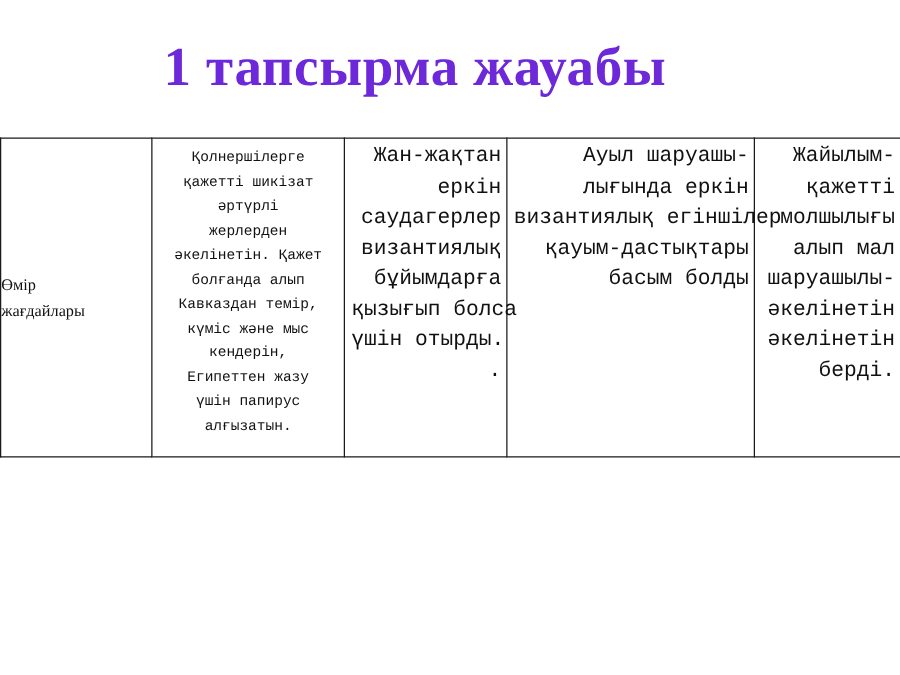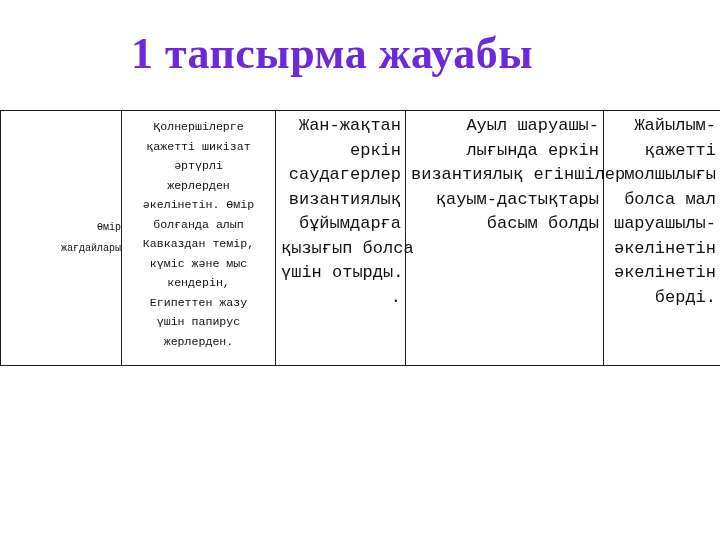--- a/index.html
+++ b/index.html
@@ -16,21 +16,21 @@
     position: absolute; left: 0; top: 110px; border-collapse: collapse;
     table-layout: fixed; width: 720px;
   }
   table.grid td {
     border: 1.5px solid #1a1a1a; vertical-align: top; padding: 0;
   }
   .hdr td { height: 56px; font-family: "Liberation Serif", serif; font-size: 15.5px; text-align: center; }
   .hdr td .txt { display: block; padding-top: 8px; line-height: 24px; }
   .body-row td { height: 248px; }
   .cell-label {
-    font-family: Liberation Mono, monospace; font-size: 10px; text-align: right;
+    font-family: Liberation Serif, serif; font-size: 13px; text-align: left;
     vertical-align: middle !important; line-height: 21px; color: #111;
   }
   .cell-c {
     font-family: Liberation Mono, monospace; font-size: 11.6px; text-align: center;
     line-height: 19.5px; padding: 6px 3px 0 3px !important; color: #111;
   }
   .cell-l {
     font-family: Liberation Mono, monospace; font-size: 17px; text-align: right;
     line-height: 24.5px; padding: 3px 4px 0 5px !important; color: #111;
   }
@@ -53,28 +53,28 @@
   <tr class="body-row">
     <td class="cell-label">
       <span class="line">Өмір</span>
       <span class="line">жағдайлары</span>
     </td>
     <td class="cell-c">
       <span class="line">Қолнершілерге</span>
       <span class="line">қажетті шикізат</span>
       <span class="line">әртүрлі</span>
       <span class="line">жерлерден</span>
-      <span class="line">әкелінетін. Өмір</span>
+      <span class="line">әкелінетін. Қажет</span>
       <span class="line">болғанда алып</span>
       <span class="line">Кавказдан темір,</span>
       <span class="line">күміс және мыс</span>
       <span class="line">кендерін,</span>
       <span class="line">Египеттен жазу</span>
       <span class="line">үшін папирус</span>
-      <span class="line">жерлерден.</span>
+      <span class="line">алғызатын.</span>
     </td>
     <td class="cell-l">
       <span class="line">Жан-жақтан</span>
       <span class="line">еркін</span>
       <span class="line">саудагерлер</span>
       <span class="line">византиялық</span>
       <span class="line">бұйымдарға</span>
       <span class="line">қызығып болса</span>
       <span class="line">үшін отырды.</span>
       <span class="line">.</span>
@@ -83,21 +83,21 @@
       <span class="line">Ауыл шаруашы-</span>
       <span class="line">лығында еркін</span>
       <span class="line">византиялық егіншілер</span>
       <span class="line">қауым-дастықтары</span>
       <span class="line">басым болды</span>
     </td>
     <td class="cell-l">
       <span class="line">Жайылым-</span>
       <span class="line">қажетті</span>
       <span class="line">молшылығы</span>
-      <span class="line">болса мал</span>
+      <span class="line">алып мал</span>
       <span class="line">шаруашылы-</span>
       <span class="line">әкелінетін</span>
       <span class="line">әкелінетін</span>
       <span class="line">берді.</span>
     </td>
   </tr>
 </tbody>
   </table>
 
 </body></html>

